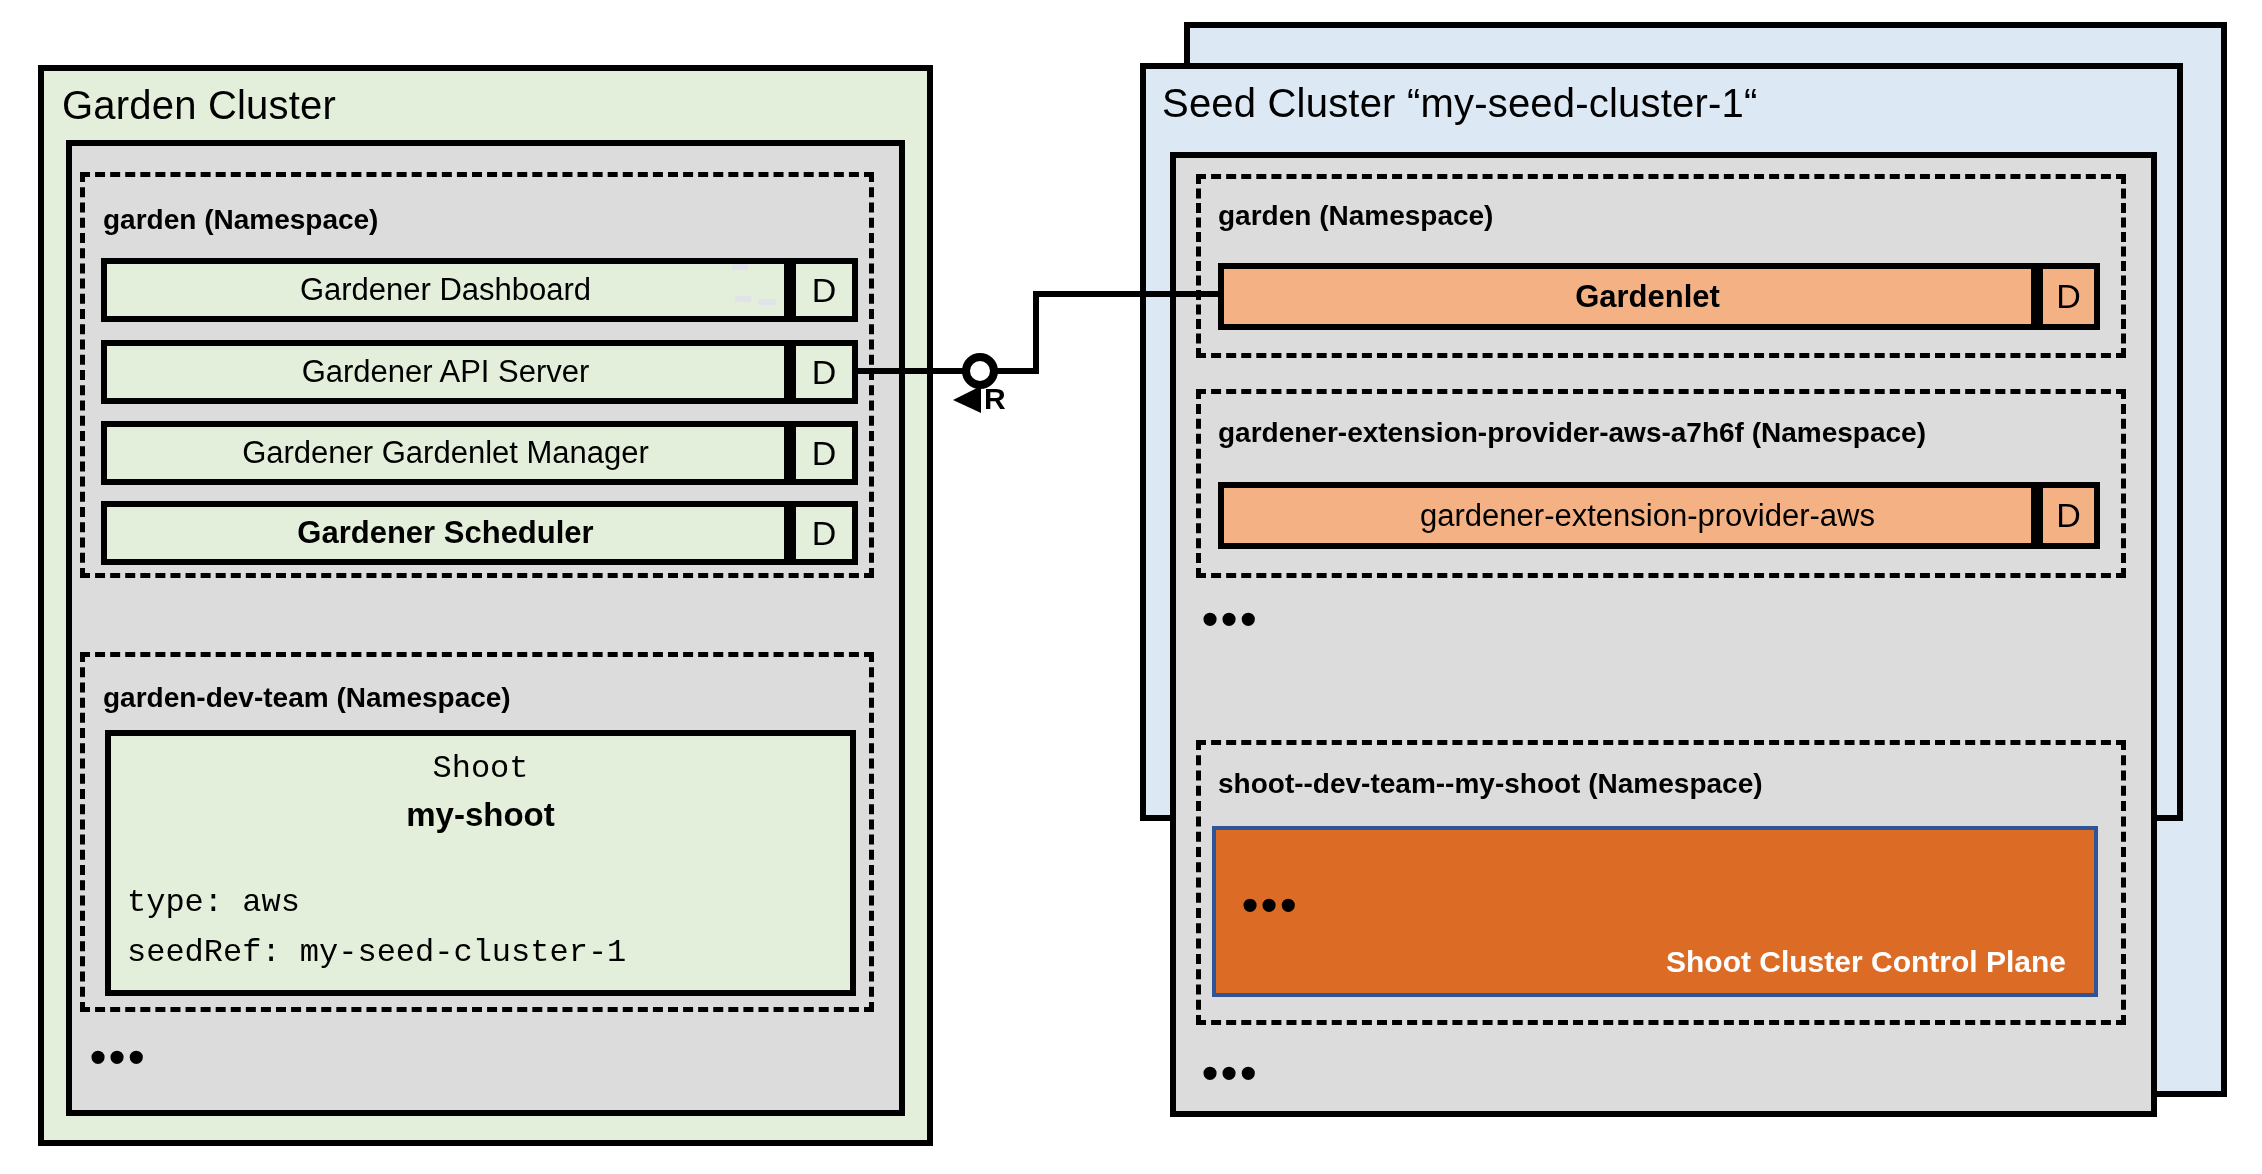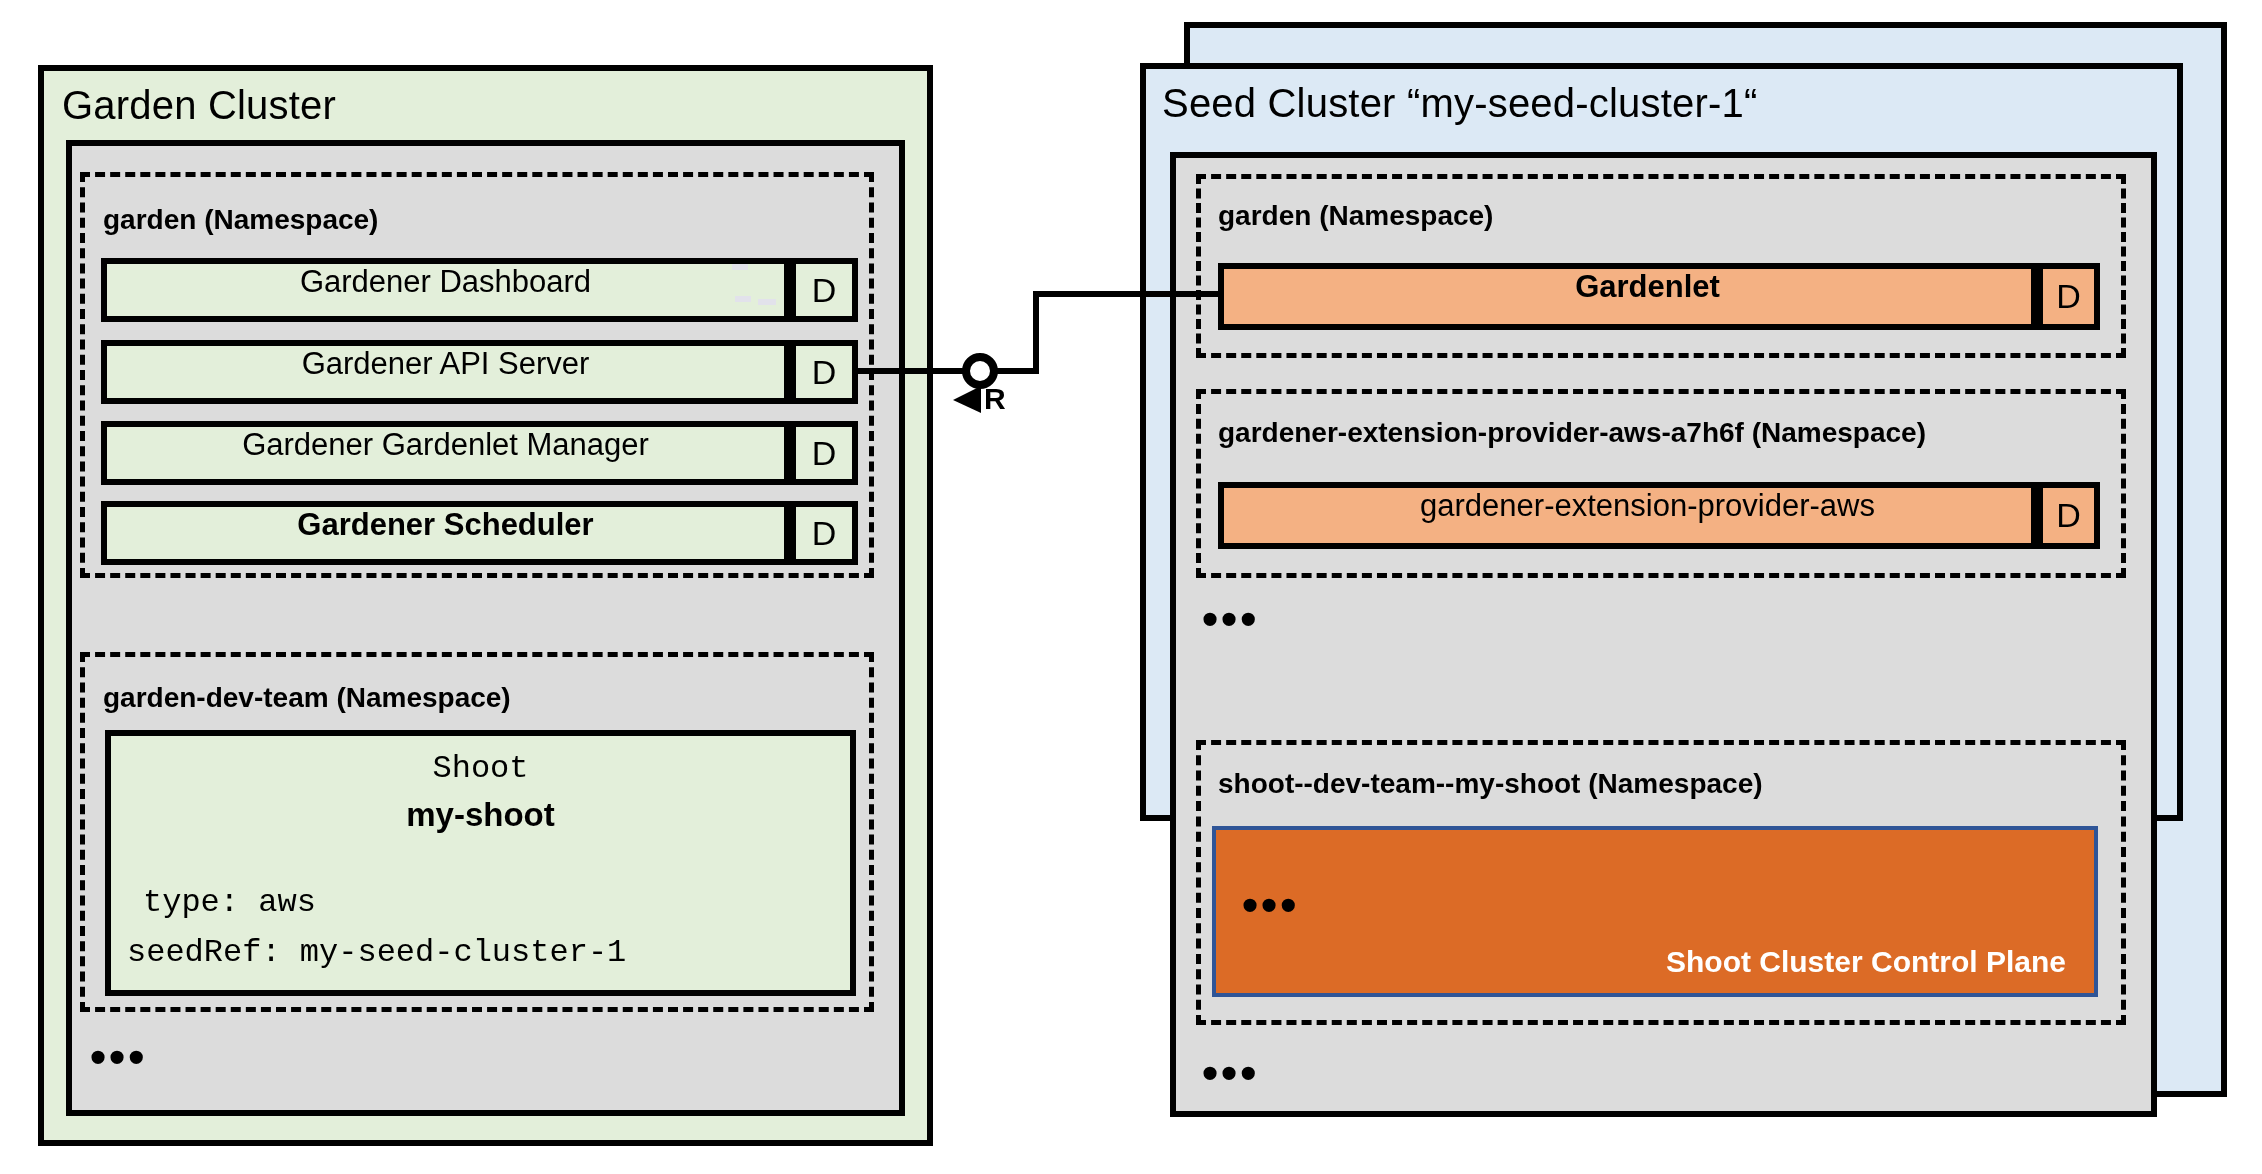--- a/index.html
+++ b/index.html
@@ -29,21 +29,21 @@
   .ns-title {
     font-size: 28px;
     font-weight: 700;
     white-space: nowrap;
   }
 
   
   .bar {
     border: 6px solid #000;
     display: flex;
-    align-items: flex-start;
+    align-items: center;
     justify-content: center;
     font-size: 31px;
     white-space: nowrap;
   }
   .bar.green  { background: #E3EFDA; }
   .bar.orange { background: #F4B183; padding-left: 40px; }
   .bar.bold   { font-weight: 700; }
   .badge {
     border: 6px solid #000;
     display: flex;
@@ -141,21 +141,21 @@
       <div class="abs badge green" style="left:718px; top:355px; width:68px; height:64px;">
         <span>D</span>
       </div>
 
       <div class="abs ns-dashed" style="left:8px; top:506px; width:794px; height:360px;"></div>
       <div class="abs ns-title" style="left:31px; top:536px;">garden-dev-team (Namespace)</div>
 
       <div class="abs shoot-box" style="left:33px; top:584px; width:751px; height:266px;">
         <div class="abs center-text" style="left:0; top:60px; font-size:33px; font-weight:600;">my-shoot</div>
         <div class="abs mono center-text" style="left:0; top:14px;">Shoot</div>
-        <div class="abs mono" style="left:32px; top:148px;text-align:right;">type: aws</div>
+        <div class="abs mono" style="left:16px; top:148px;text-align:right;">type: aws</div>
         <div class="abs mono" style="left:16px; top:198px;">seedRef: my-seed-cluster-1</div>
       </div>
 
       <div class="abs dots" style="left:18px; top:888px;">•••</div>
     </div>
   </div>
 
   <div class="abs panel-blue" style="left:1140px; top:63px; width:1043px; height:758px;">
 
     <div class="abs cluster-title" style="left:16px; top:12px;">Seed Cluster “my-seed-cluster-1“</div>

